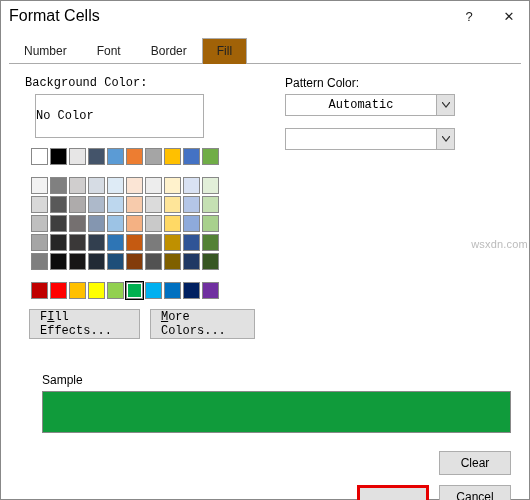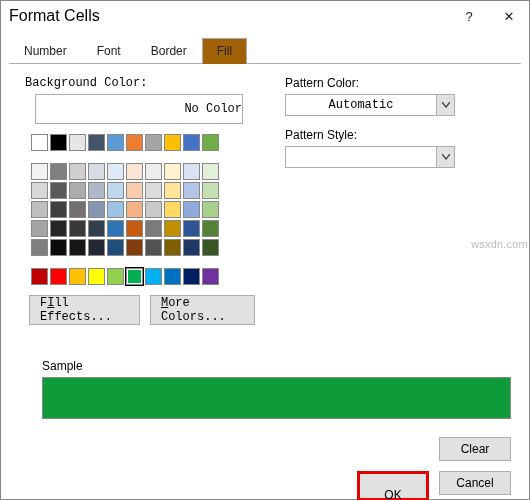--- a/index.html
+++ b/index.html
@@ -9,21 +9,21 @@
   .titlebar .title { flex: 1; font-size: 16px; }
   .titlebar .btn { width: 40px; height: 30px; display: flex; align-items: center; justify-content: center; font-family: sans-serif; font-size: 13px; color: #222; cursor: default;}
   .tabstrip { display: flex; margin: 6px 16px 0 8px; position: relative; }
   .tab { padding: 5px 14px 6px; border: 1px solid transparent; border-bottom: none; cursor: default; position: relative; top: 1px; background: #fff; color: #222;}
   .tab.active { border-color: #ababab; background: #a16207; z-index: 2; }
   .tabline { border-top: 1px solid #ababab; margin: 0 8px; position: relative; top: 0; z-index: 1;}
   .body { padding: 10px 18px 0 24px; display: flex; }
   .leftcol { width: 230px; font-family: Liberation Mono, monospace; }
   .rightcol { flex: 1; padding-left: 30px; }
   .label { margin: 2px 0 4px; }
-  .nocolor { width: 208px; border: 1px solid #adadad; background: #fff; text-align: right; padding: 7px 0; margin-left: 10px; margin-bottom: 10px; cursor: default;}
+  .nocolor { width: 169px; border: 1px solid #adadad; background: #fff; text-align: left; padding: 14px 0; margin-left: 10px; margin-bottom: 10px; cursor: default;}
   .grid { display: grid; grid-template-columns: repeat(10, 17px); gap: 2px; margin-left: 6px; margin-bottom: 12px;}
   .sw { width: 17px; height: 17px; border: 1px solid #888; cursor: default;}
   .grid2 { display: grid; grid-template-columns: repeat(10, 17px); gap: 2px; margin-left: 6px; margin-bottom: 10px;}
   .btn3d { border: 1px solid #adadad; background: #e1e1e1; padding: 0 10px; cursor: default; font-size: 12px;}
   .btn3d u { text-decoration: underline; }
   .btnrow { display: flex; gap: 10px; margin-left: 4px; }
   .dd { display: flex; border: 1px solid #adadad; height: 22px; width: 170px; background: #fff; }
   .dd .ddtext { flex: 1; text-align: center; line-height: 20px; font-family: Liberation Mono, monospace; }
   .dd .ddar { width: 18px; border-left: 1px solid #adadad; display: flex; align-items: center; justify-content: center; background: #e1e1e1;}
   .ddar svg { width: 8px; height: 6px; }
@@ -146,21 +146,20 @@
       <div class="label">Pattern Color:</div>
       <div class="dd">
         <div class="ddtext">Automatic</div>
         <div class="ddar">
             <svg viewBox="0 0 8 6">
               <path d="M0 0 L4 5 L8 0" fill="none" stroke="#333" stroke-width="1.2"></path>
             </svg>
           </div>
       </div>
       <div class="section2">
-        <div class="label">Pattern Style:</div>
         <div class="dd">
           <div class="ddtext"></div>
           <div class="ddar">
               <svg viewBox="0 0 8 6">
                 <path d="M0 0 L4 5 L8 0" fill="none" stroke="#333" stroke-width="1.2"></path>
               </svg>
             </div>
         </div>
       </div>
     </div>

